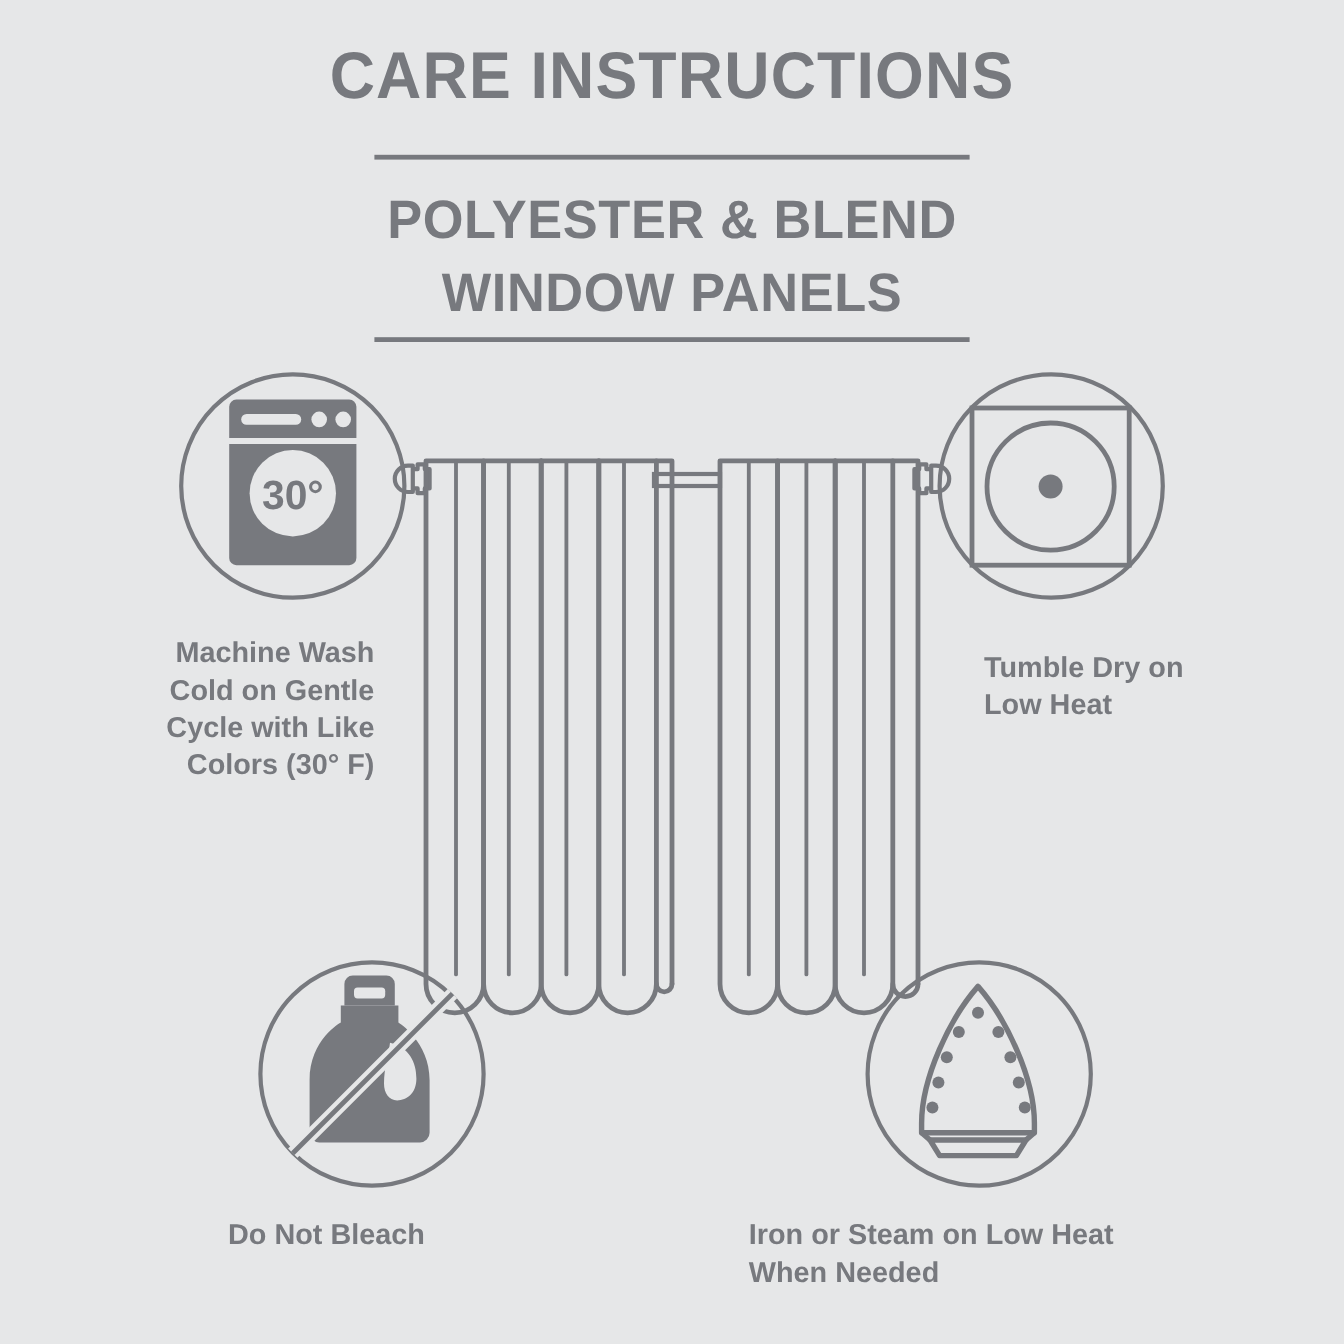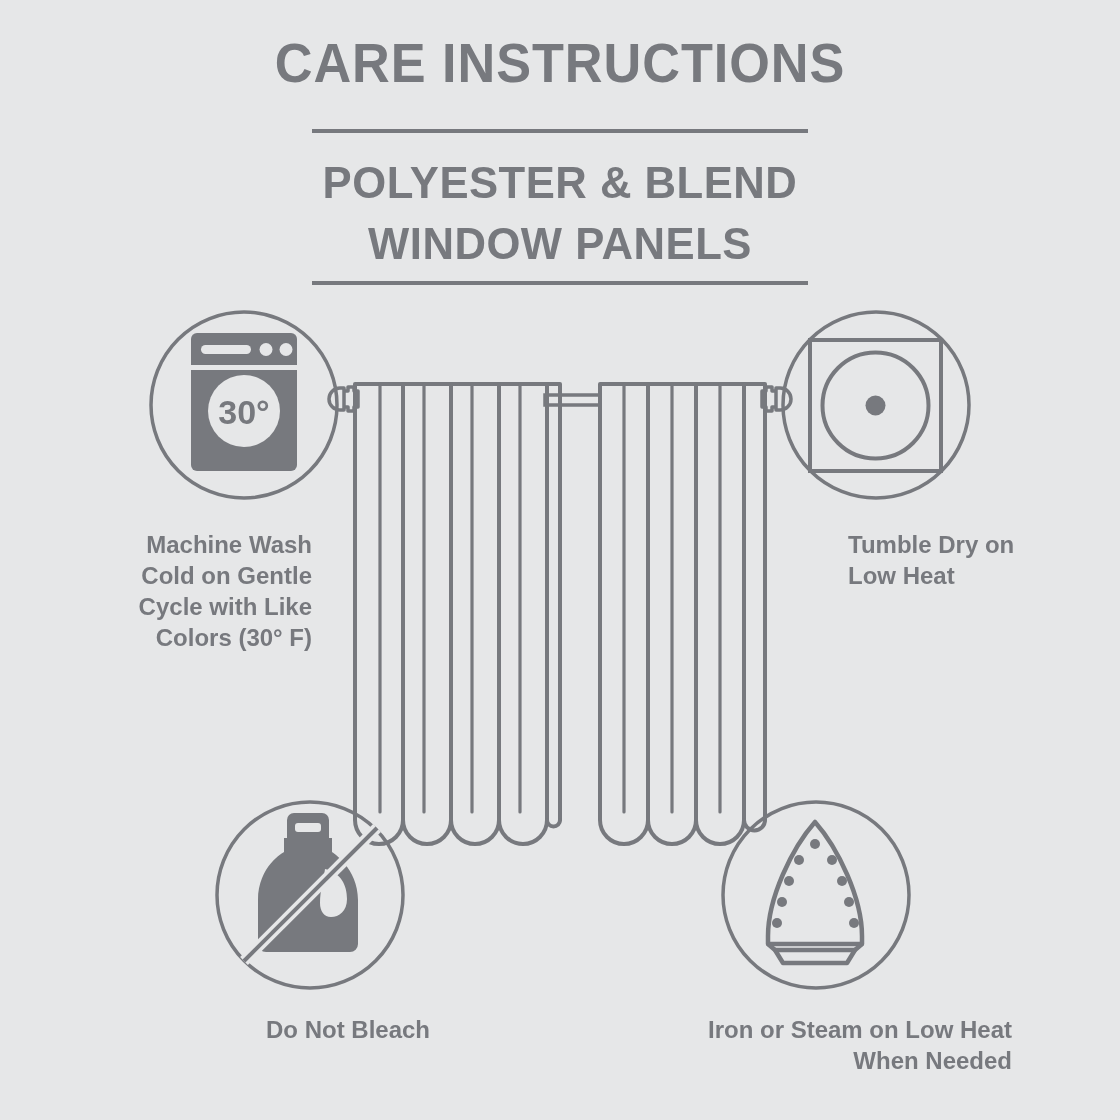--- a/index.html
+++ b/index.html
@@ -70,36 +70,35 @@
     white-space: pre-line;
   }
   #caption-wash {
     left: 96px;
     top: 529px;
     width: 216px;
     text-align: right;
   }
   #caption-dry {
     left: 820px;
-    top: 529px;
+    top: 541px;
     width: 260px;
     text-align: left;
-    margin-left: 28px;
   }
   #caption-bleach {
     left: 190px;
     top: 1014px;
     width: 240px;
-    text-align: right;
+    text-align: left;
   }
   #caption-iron {
-    left: 572px;
+    left: 624px;
     top: 1014px;
     width: 440px;
-    text-align: right;
+    text-align: left;
   }
 </style>
 </head>
 <body>
 
 <div id="stage">
 
   <svg id="art" viewBox="0 0 1120 1120">
 
     <g>

